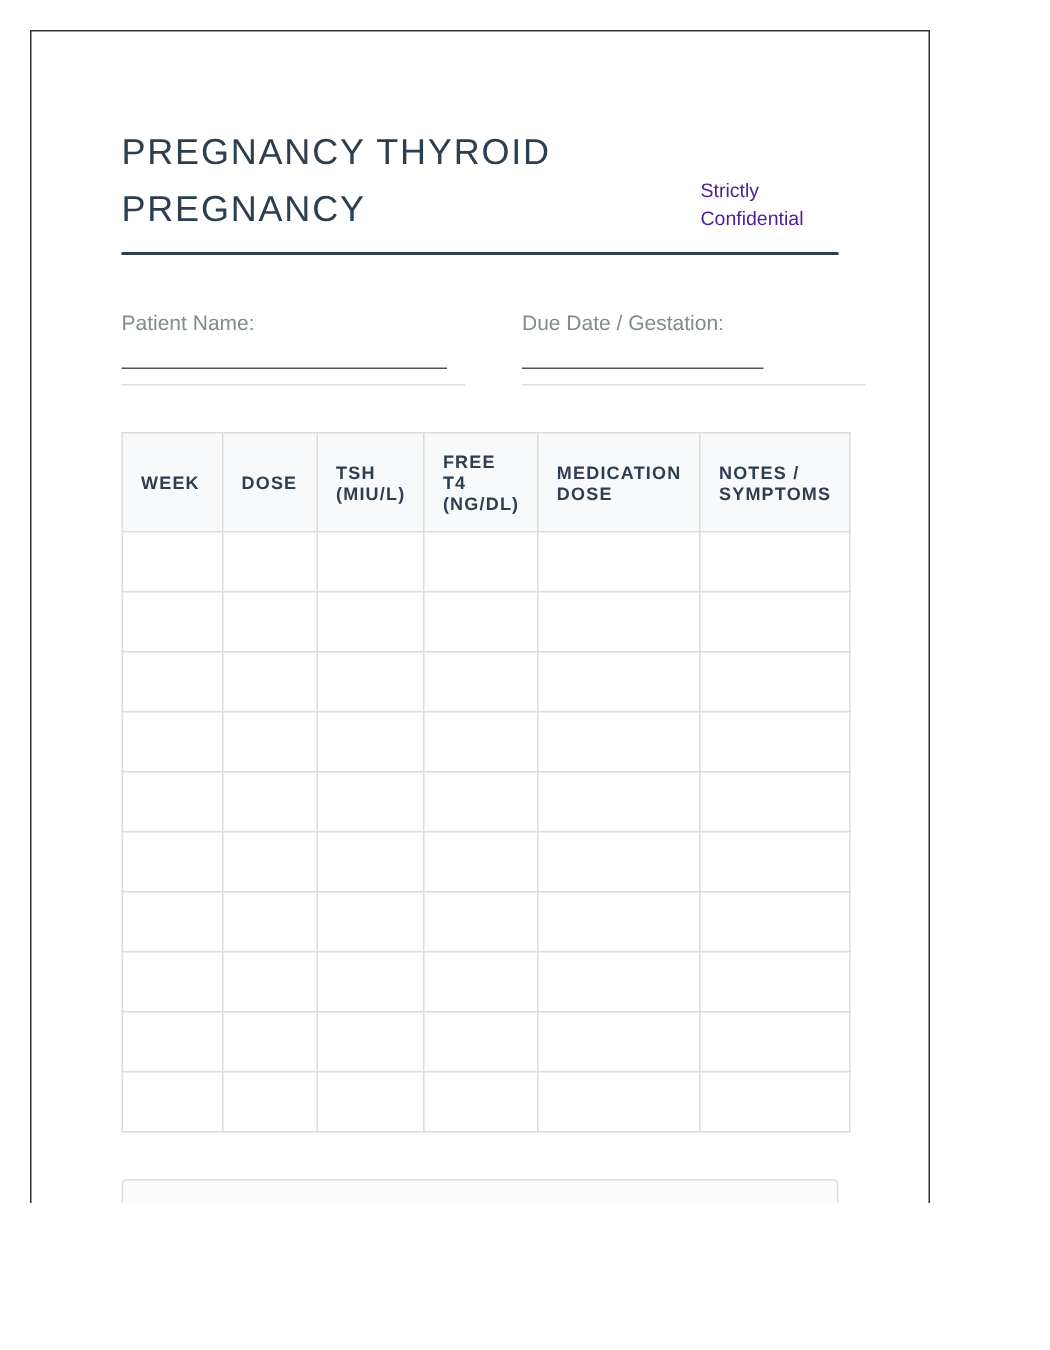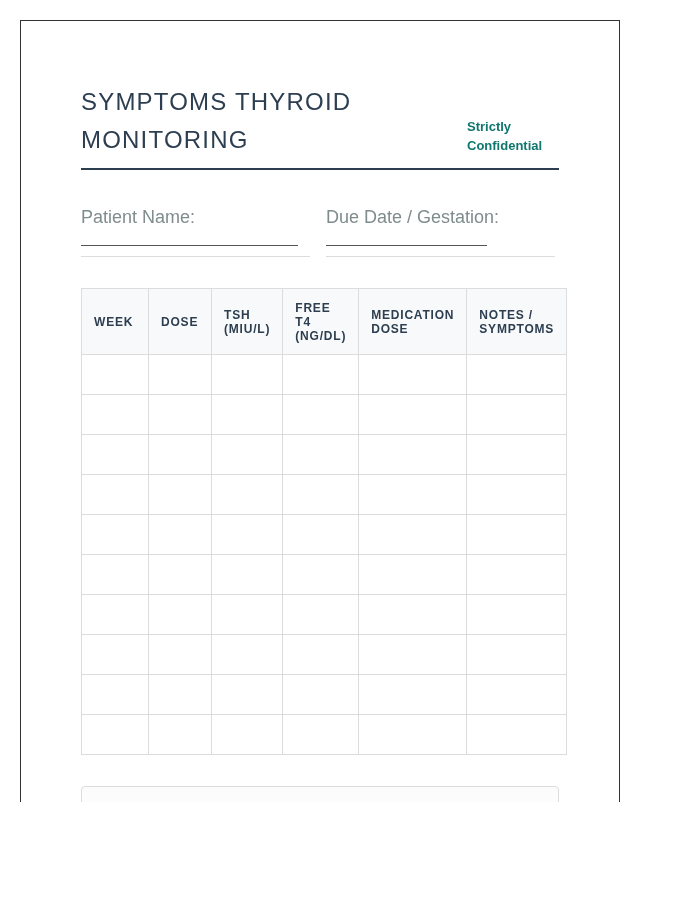--- a/index.html
+++ b/index.html
@@ -1,48 +1,48 @@
 <!DOCTYPE html>
 <html><head>
 <meta charset="utf-8">
 <style>
   html,body{margin:0;padding:0;background:#fff;}
   body{width:700px;height:900px;position:relative;overflow:hidden;font-family:"Liberation Sans",sans-serif;}
   .page{position:absolute;left:20px;top:20px;width:598px;height:781px;border:1px solid #333;border-bottom:none;background:#fff;overflow:hidden;}
   .title{position:absolute;left:60px;top:62px;width:360px;font-size:24px;letter-spacing:1.2px;line-height:38px;color:#2c3e50;font-weight:normal;margin:0;}
-  .conf{position:absolute;left:446px;top:96px;font-size:13px;line-height:19px;color:#0f766e;font-weight:bold;}
+  .conf{position:absolute;left:446px;top:96px;font-size:13px;line-height:19px;color:#4c1d95;}
   .rule{position:absolute;left:60px;top:147px;width:478px;height:2px;background:#2c3e50;}
   .field{position:absolute;top:186px;}
-  .field .lbl{font-size:18px;color:#7f8c8d;}
+  .field .lbl{font-size:14px;color:#7f8c8d;}
   .field .blank{position:absolute;top:38px;left:0;height:1px;background:#555;}
   .field .under{position:absolute;top:49px;left:0;height:1px;background:#ddd;}
   table{position:absolute;left:60px;top:267px;border-collapse:collapse;table-layout:fixed;}
   th,td{border:1px solid #dcdcdc;padding:0 12px;}
   th{background:#f8f9fa;height:65px;text-align:left;font-size:12px;font-weight:bold;letter-spacing:0.8px;color:#2c3e50;line-height:14px;}
   td{height:39px;}
   .bottombox{position:absolute;left:60px;top:765px;width:476px;height:40px;border:1px solid #dcdcdc;border-radius:4px;background:#fcfcfc;}
 </style>
 </head>
 <body>
 
 <div class="page">
-  <h1 class="title">SYMPTOMS THYROID MONITORING</h1>
+  <h1 class="title">PREGNANCY THYROID PREGNANCY</h1>
   <div class="conf">
     <div>Strictly</div>
     <div>Confidential</div>
   </div>
   <div class="rule"></div>
 
   <div class="field" style="left:60px;">
     <div class="lbl">Patient Name:</div>
     <div class="blank" style="width:217px;"></div>
     <div class="under" style="width:229px;"></div>
   </div>
 
-  <div class="field" style="left:305px;">
+  <div class="field" style="left:327px;">
     <div class="lbl">Due Date / Gestation:</div>
     <div class="blank" style="width:161px;"></div>
     <div class="under" style="width:229px;"></div>
   </div>
 
   <table>
     <colgroup>
       <col style="width:67px">
         <col style="width:63px">
         <col style="width:71px">

